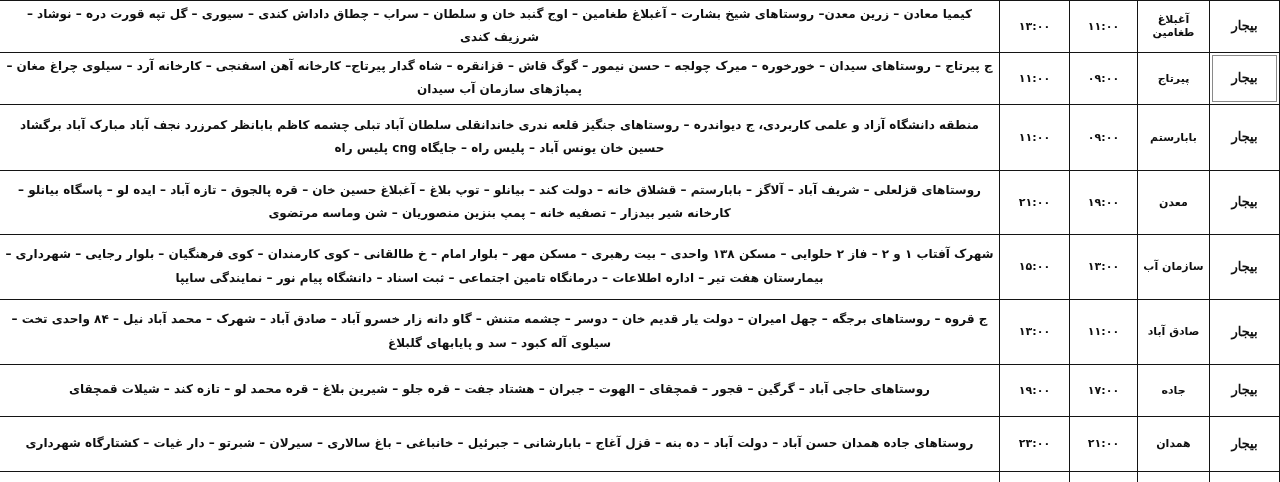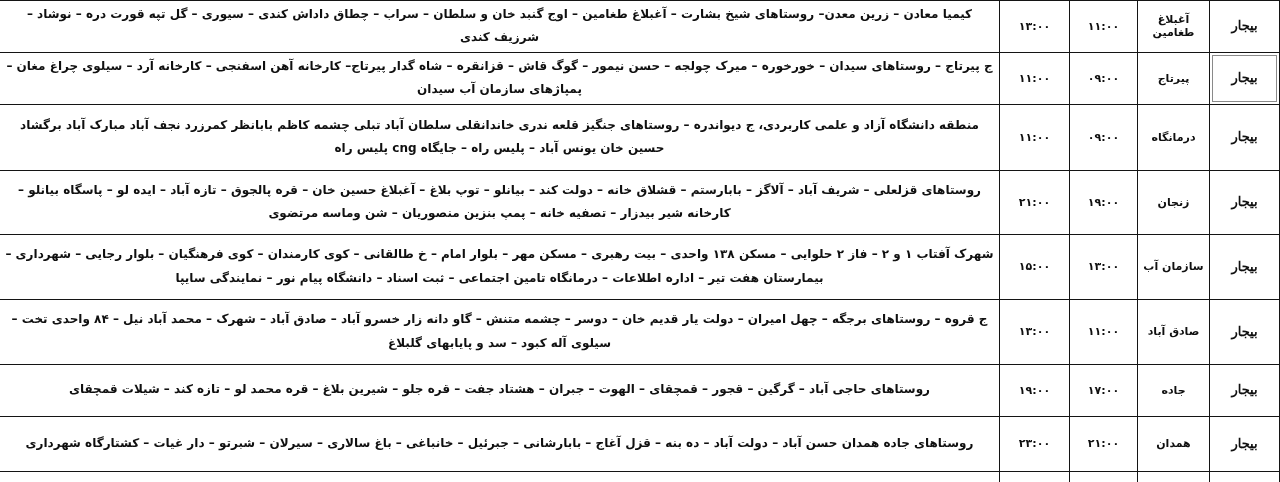--- a/index.html
+++ b/index.html
@@ -77,28 +77,28 @@
       </tr>
       <tr>
         <td class="city highlighted">بیجار</td>
         <td class="area">پیرتاج</td>
         <td class="start">۰۹:۰۰</td>
         <td class="end">۱۱:۰۰</td>
         <td class="description">ج پیرتاج – روستاهای سیدان – خورخوره – میرک چولجه – حسن نیمور – گوگ قاش – قزانقره – شاه گدار پیرتاج– کارخانه آهن اسفنجی – کارخانه آرد – سیلوی چراغ مغان – پمپاژهای سازمان آب سیدان</td>
       </tr>
       <tr>
         <td class="city">بیجار</td>
-        <td class="area">درمانگاه</td>
+        <td class="area">بابارستم</td>
         <td class="start">۰۹:۰۰</td>
         <td class="end">۱۱:۰۰</td>
         <td class="description">منطقه دانشگاه آزاد و علمی کاربردی، ج دیواندره – روستاهای جنگیز قلعه ندری خاندانقلی سلطان آباد تبلی چشمه کاظم بابانظر کمرزرد نجف آباد مبارک آباد برگشاد حسین خان یونس آباد – پلیس راه – جایگاه cng پلیس راه</td>
       </tr>
       <tr>
         <td class="city">بیجار</td>
-        <td class="area">زنجان</td>
+        <td class="area">معدن</td>
         <td class="start">۱۹:۰۰</td>
         <td class="end">۲۱:۰۰</td>
         <td class="description">روستاهای قزلعلی – شریف آباد – آلاگز – بابارستم – قشلاق خانه – دولت کند – بیانلو – توپ بلاغ – آغبلاغ حسین خان – قره پالجوق – تازه آباد – ایده لو – پاسگاه بیانلو – کارخانه شیر بیدزار – تصفیه خانه – پمپ بنزین منصوریان – شن وماسه مرتضوی</td>
       </tr>
       <tr>
         <td class="city">بیجار</td>
         <td class="area">سازمان آب</td>
         <td class="start">۱۳:۰۰</td>
         <td class="end">۱۵:۰۰</td>
         <td class="description">شهرک آفتاب ۱ و ۲ – فاز ۲ حلوایی – مسکن ۱۳۸ واحدی – بیت رهبری – مسکن مهر – بلوار امام – خ طالقانی – کوی کارمندان – کوی فرهنگیان – بلوار رجایی – شهرداری – بیمارستان هفت تیر – اداره اطلاعات – درمانگاه تامین اجتماعی – ثبت اسناد – دانشگاه پیام نور – نمایندگی سایپا</td>

